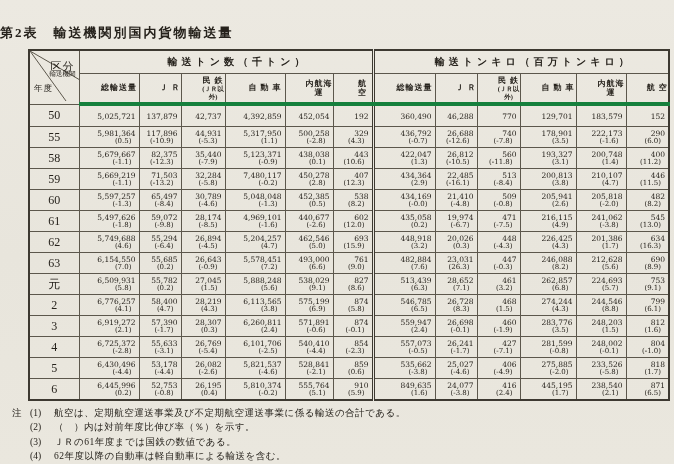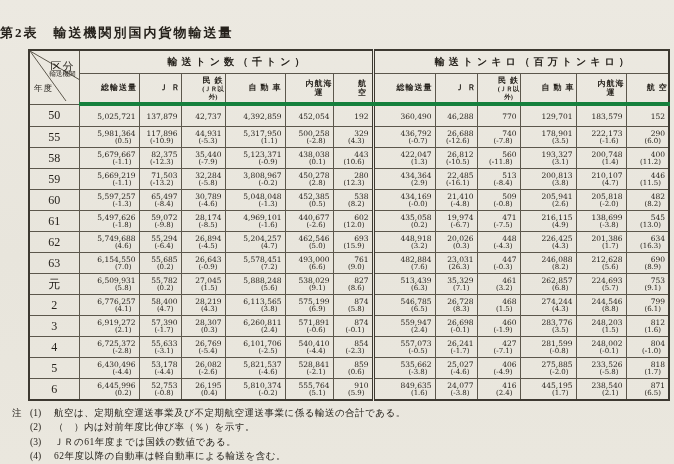--- a/index.html
+++ b/index.html
@@ -273,29 +273,29 @@
         </td>
         <td class="num">
           <div class="v">71,503</div>
           <div class="r">(-13.2)</div>
         </td>
         <td class="num">
           <div class="v">32,284</div>
           <div class="r">(-5.8)</div>
         </td>
         <td class="num">
-          <div class="v">3,808,967</div>
+          <div class="v">7,480,117</div>
           <div class="r">(-0.2)</div>
         </td>
         <td class="num">
           <div class="v">450,278</div>
           <div class="r">(2.8)</div>
         </td>
         <td class="num">
-          <div class="v">280</div>
+          <div class="v">407</div>
           <div class="r">(12.3)</div>
         </td>
         <td class="num sec">
           <div class="v">434,364</div>
           <div class="r">(2.9)</div>
         </td>
         <td class="num">
           <div class="v">22,485</div>
           <div class="r">(-16.1)</div>
         </td>
@@ -403,21 +403,21 @@
         </td>
         <td class="num">
           <div class="v">471</div>
           <div class="r">(-7.5)</div>
         </td>
         <td class="num">
           <div class="v">216,115</div>
           <div class="r">(4.9)</div>
         </td>
         <td class="num">
-          <div class="v">138,699</div>
+          <div class="v">241,062</div>
           <div class="r">(-3.8)</div>
         </td>
         <td class="num">
           <div class="v">545</div>
           <div class="r">(13.0)</div>
         </td>
       </tr>
       <tr>
         <td class="year">62</td>
         <td class="num">
@@ -544,21 +544,21 @@
         </td>
         <td class="num">
           <div class="v">827</div>
           <div class="r">(8.6)</div>
         </td>
         <td class="num sec">
           <div class="v">513,439</div>
           <div class="r">(6.3)</div>
         </td>
         <td class="num">
-          <div class="v">35,329</div>
+          <div class="v">28,652</div>
           <div class="r">(7.1)</div>
         </td>
         <td class="num">
           <div class="v">461</div>
           <div class="r">(3.2)</div>
         </td>
         <td class="num">
           <div class="v">262,857</div>
           <div class="r">(6.8)</div>
         </td>

